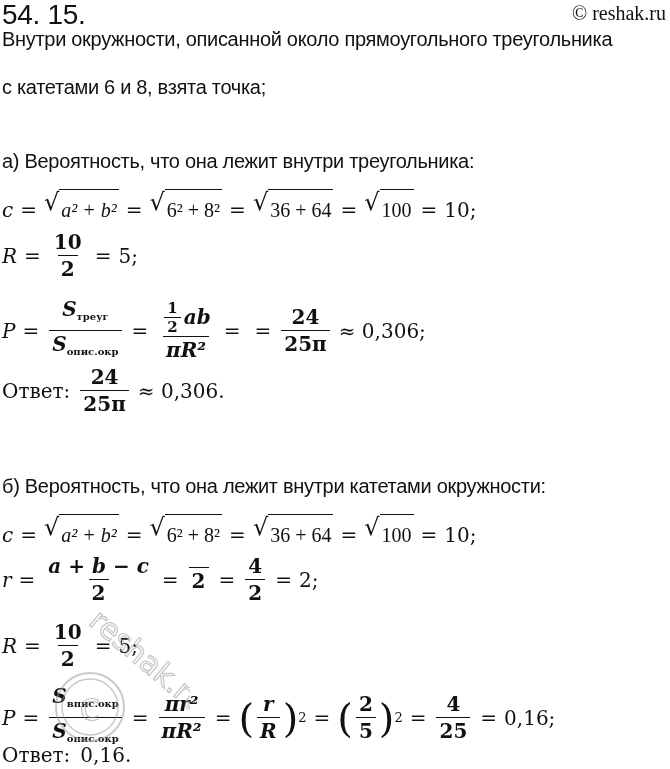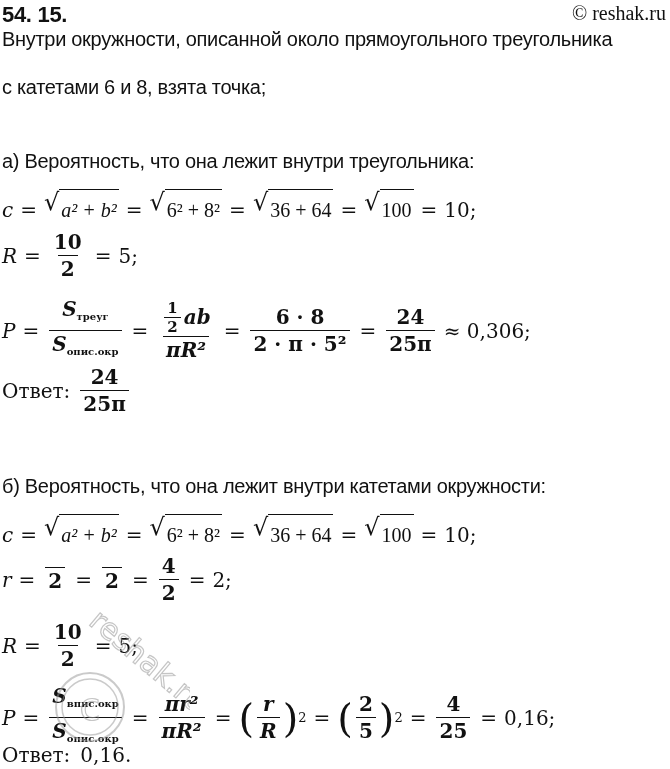--- a/index.html
+++ b/index.html
@@ -3,21 +3,21 @@
 <meta charset="utf-8">
 <style>
   html, body { margin: 0; padding: 0; background: #ffffff; }
   body {
     width: 670px; height: 769px; position: relative; overflow: hidden;
     font-family: "Liberation Serif", "DejaVu Serif", serif;
     color: #111111;
   }
   .line { position: absolute; left: 2px; white-space: nowrap; font-size: 22px; line-height: 26px; }
   .sans { font-family: "Liberation Sans", "DejaVu Sans", sans-serif; font-size: 20px; letter-spacing: -0.3px; }
-  .title { font-weight: bold; font-size: 22px; }
+  .title { font-weight: normal; font-size: 28px; }
   .copyright { position: absolute; right: 4px; top: 2px; font-size: 20px; text-align: right; }
   .math { font-family: "DejaVu Serif", "Liberation Serif", serif; font-size: 20px; display: flex; align-items: center; }
   .it { font-style: italic; }
   .op { margin: 0 7px; }
   .frac { display: inline-flex; flex-direction: column; align-items: center; vertical-align: middle; margin: 0 3px; font-weight: bold; }
   .frac .num { padding: 0 3px 1px; line-height: 24px; }
   .frac .den { padding: 1px 3px 0; line-height: 24px; border-top: 1.5px solid #111; }
   .sqrt { display: inline-flex; align-items: stretch; }
   .sqrt .rad { font-size: 24px; line-height: 26px; }
   .sqrt .body { border-top: 1.5px solid #111; padding: 8px 2px; line-height: 24px; font-family: Liberation Serif, serif; }
@@ -91,38 +91,35 @@
     <span class="num" style="display:flex;align-items:center;">
       <span class="frac" style="font-size:15px;">
           <span class="num" style="line-height:16px;">1</span>
           <span class="den" style="line-height:16px;">2</span>
         </span>
       <span class="it">ab</span>
     </span>
     <span class="den it">πR²</span>
   </span>
   <span class="op">=</span>
-  <span class="frac">
-      <span class="num">6 · 8</span>
-      <span class="den">2 · π · 5²</span>
-    </span>
   <span class="op">=</span>
   <span class="frac">
       <span class="num">24</span>
       <span class="den">25π</span>
     </span>
   <span style="margin-left:6px;">≈ 0,306;</span>
 </div>
 
 <div class="line math" style="top:365px;">
   <span>Ответ:</span>
   <span class="frac" style="margin-left:10px;">
       <span class="num">24</span>
       <span class="den">25π</span>
     </span>
+  <span style="margin-left:6px;">≈ 0,306.</span>
 </div>
 
 <div class="line sans" style="top:473px;">б) Вероятность, что она лежит внутри катетами окружности:</div>
 
 <div class="line math" style="top:514px;">
   <span class="it">c</span>
   <span class="op">=</span>
   <span class="sqrt">
       <span class="rad">√</span>
       <span class="body it">a² + b²</span>
@@ -143,20 +140,21 @@
       <span class="body">100</span>
     </span>
   <span class="op">=</span>
   <span>10;</span>
 </div>
 
 <div class="line math" style="top:554px;">
   <span class="it">r</span>
   <span class="op">=</span>
   <span class="frac">
+      <span class="num it">a + b − c</span>
       <span class="den">2</span>
     </span>
   <span class="op">=</span>
   <span class="frac">
       <span class="den">2</span>
     </span>
   <span class="op">=</span>
   <span class="frac">
       <span class="num">4</span>
       <span class="den">2</span>

